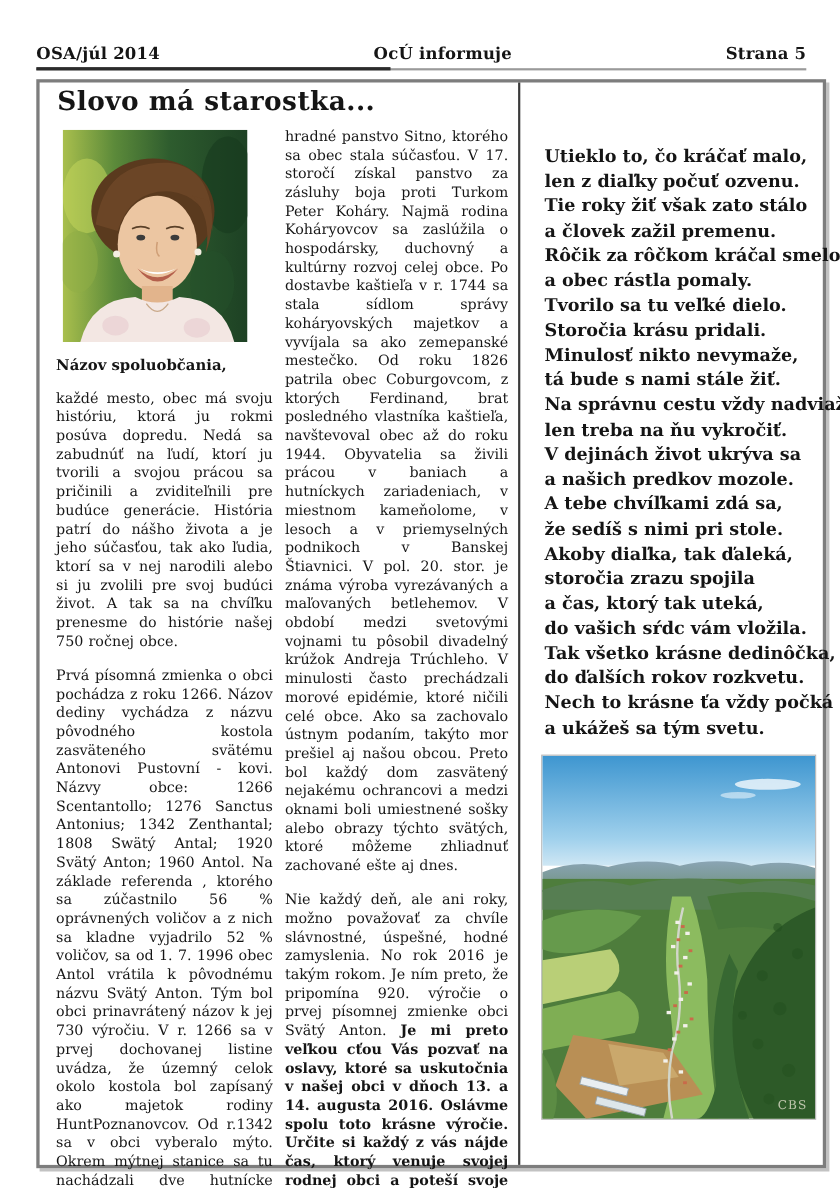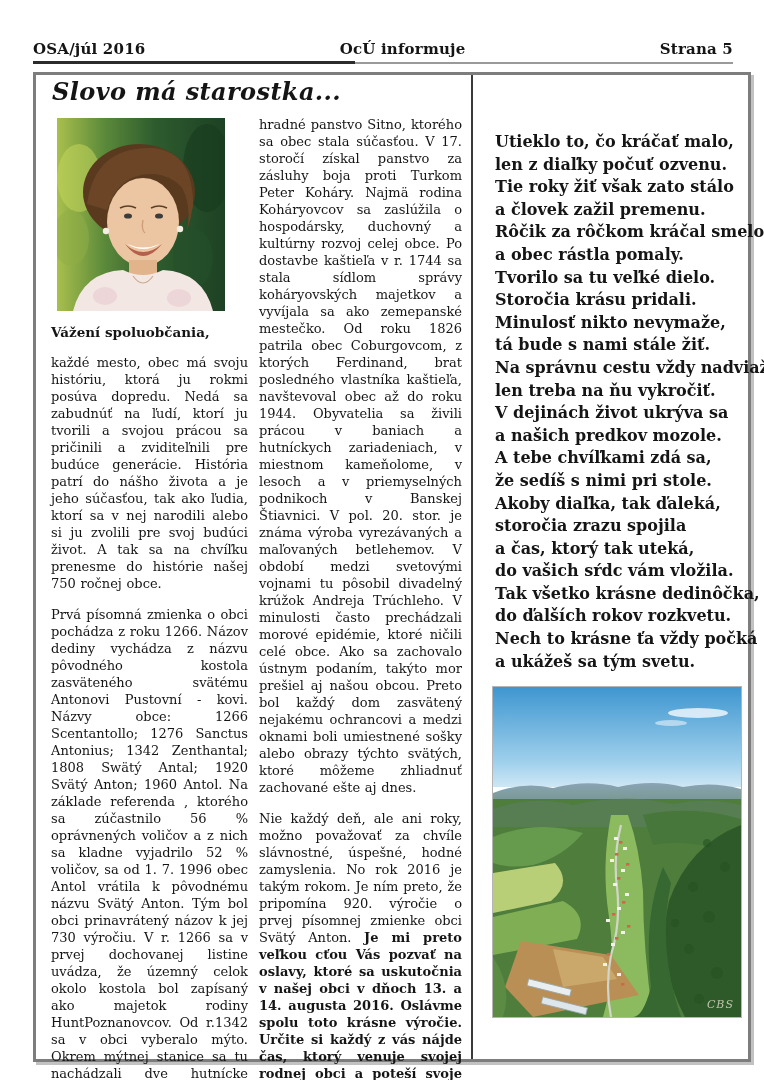--- a/index.html
+++ b/index.html
@@ -21,21 +21,21 @@
     position:absolute;left:33px;top:72px;width:712px;height:984px;
     border:3px solid #7d7d7d;box-shadow:3px 3px 0 #c2c2c2;
     display:flex;background:#fff;box-sizing:content-box;
   }
   .left-section{
     width:437px;flex:0 0 437px;border-right:2px solid #3a3a3a;
     position:relative;box-sizing:border-box;padding:4px 9px 4px 15px;
   }
   .article-title{
     position:absolute;top:2px;left:16px;margin:0;
-    font-size:24px;font-style:italic;font-weight:bold;letter-spacing:.4px;
+    font-size:24px;font-weight:bold;letter-spacing:.4px;
   }
   .cols{display:flex;gap:11px;}
   .col1{width:197px;flex:0 0 197px;padding-top:39px;}
   .col2{flex:1;padding-top:21px;}
   .mayor-photo{width:168px;height:193px;margin-left:6px;display:block;}
   .salutation{font-weight:bold;font-size:13.5px;margin:13px 0 0 0;}
   .body-p{
     font-size:13px;line-height:17px;text-align:justify;
     margin:14px 0 0 0;word-spacing:.5px;
   }
@@ -48,31 +48,31 @@
     font-weight:bold;letter-spacing:.3px;
   }
   .poem{margin-top:13px;padding-left:9px;}
   .poem-line{font-size:16px;line-height:22.6px;font-weight:bold;white-space:nowrap;}
   .aerial-photo{
     width:248px;height:330px;margin:13px 0 0 6px;
     border:1px solid #b5b5b5;position:relative;display:block;
   }
   .aerial-photo svg{display:block;}
   .watermark{
-    position:absolute;right:7px;bottom:6px;font-size:11px;font-style:italic;
+    position:absolute;right:7px;bottom:6px;font-size:11px;
     color:#d8d8c4;opacity:.85;letter-spacing:1px;
   }
 </style>
 </head>
 <body>
 
 <div class="page">
 
   <div class="header">
-    <span>OSA/júl 2016</span>
+    <span>OSA/júl 2014</span>
     <span>OcÚ informuje</span>
     <span>Strana 5</span>
   </div>
   <div class="header-rule"></div>
   <div class="header-rule-dark"></div>
 
   <div class="main-box">
 
     <div class="left-section">
       <h2 class="article-title">Slovo má starostka...</h2>
@@ -107,21 +107,21 @@
               <path d="M70,126 Q86,136 103,126 Q86,133 70,126 Z" fill="#ffffff"></path>
               <circle cx="49" cy="113" r="3.2" fill="#f4eee2"></circle>
               <circle cx="123" cy="111" r="3.2" fill="#f4eee2"></circle>
               <rect x="72" y="142" width="28" height="20" fill="#e2b48c"></rect>
               <path d="M16,193 Q26,154 66,152 Q86,162 106,152 Q146,154 156,193 Z" fill="#f3e7e3"></path>
               <path d="M76,158 Q86,172 96,158" stroke="#c9a98a" stroke-width="1.2" fill="none"></path>
               <ellipse cx="48" cy="178" rx="12" ry="9" fill="#e8cfd2" opacity=".7"></ellipse>
               <ellipse cx="122" cy="180" rx="12" ry="9" fill="#e8cfd2" opacity=".7"></ellipse>
             </svg>
           </span>
-          <p class="salutation">Vážení spoluobčania,</p>
+          <p class="salutation">Názov spoluobčania,</p>
           <div>
               <p class="body-p">každé mesto, obec má svoju históriu, ktorá ju rokmi posúva dopredu. Nedá sa zabudnúť na ľudí, ktorí ju tvorili a svojou prácou sa pričinili a zviditeľnili pre budúce generácie. História patrí do nášho života a je jeho súčasťou, tak ako ľudia, ktorí sa v nej narodili alebo si ju zvolili pre svoj budúci život. A tak sa na chvíľku prenesme do histórie našej 750 ročnej obce.</p>
               <p class="body-p">Prvá písomná zmienka o obci pochádza z roku 1266. Názov dediny vychádza z názvu pôvodného kostola zasväteného svätému Antonovi Pustovní - kovi. Názvy obce: 1266 Scentantollo; 1276 Sanctus Antonius; 1342 Zenthantal; 1808 Swätý Antal; 1920 Svätý Anton; 1960 Antol. Na základe referenda , ktorého sa zúčastnilo 56 % oprávnených voličov a z nich sa kladne vyjadrilo 52 % voličov, sa od 1. 7. 1996 obec Antol vrátila k pôvodnému názvu Svätý Anton. Tým bol obci prinavrátený názov k jej 730 výročiu. V r. 1266 sa v prvej dochovanej listine uvádza, že územný celok okolo kostola bol zapísaný ako majetok rodiny HuntPoznanovcov. Od r.1342 sa v obci vyberalo mýto. Okrem mýtnej stanice sa tu nachádzali dve hutnícke zariadenia, tehelňa a tri mlyny, z ktorých sa zachoval len jeden, v súčasnosti prerobený na penzión. V roku 1472 patrila obec panstvu hradu Čabraď. V 16. storočí sa panstvo Čabraď rozdelilo a vzniklo</p>
             </div>
         </div>
 
         <div class="col2">
           <div>
               <p class="body-p">hradné panstvo Sitno, ktorého sa obec stala súčasťou. V 17. storočí získal panstvo za zásluhy boja proti Turkom Peter Koháry. Najmä rodina Koháryovcov sa zaslúžila o hospodársky, duchovný a kultúrny rozvoj celej obce. Po dostavbe kaštieľa v r. 1744 sa stala sídlom správy koháryovských majetkov a vyvíjala sa ako zemepanské mestečko. Od roku 1826 patrila obec Coburgovcom, z ktorých Ferdinand, brat posledného vlastníka kaštieľa, navštevoval obec až do roku 1944. Obyvatelia sa živili prácou v baniach a hutníckych zariadeniach, v miestnom kameňolome, v lesoch a v priemyselných podnikoch v Banskej Štiavnici. V pol. 20. stor. je známa výroba vyrezávaných a maľovaných betlehemov. V období medzi svetovými vojnami tu pôsobil divadelný krúžok Andreja Trúchleho. V minulosti často prechádzali morové epidémie, ktoré ničili celé obce. Ako sa zachovalo ústnym podaním, takýto mor prešiel aj našou obcou. Preto bol každý dom zasvätený nejakému ochrancovi a medzi oknami boli umiestnené sošky alebo obrazy týchto svätých, ktoré môžeme zhliadnuť zachované ešte aj dnes.</p>
             </div>

